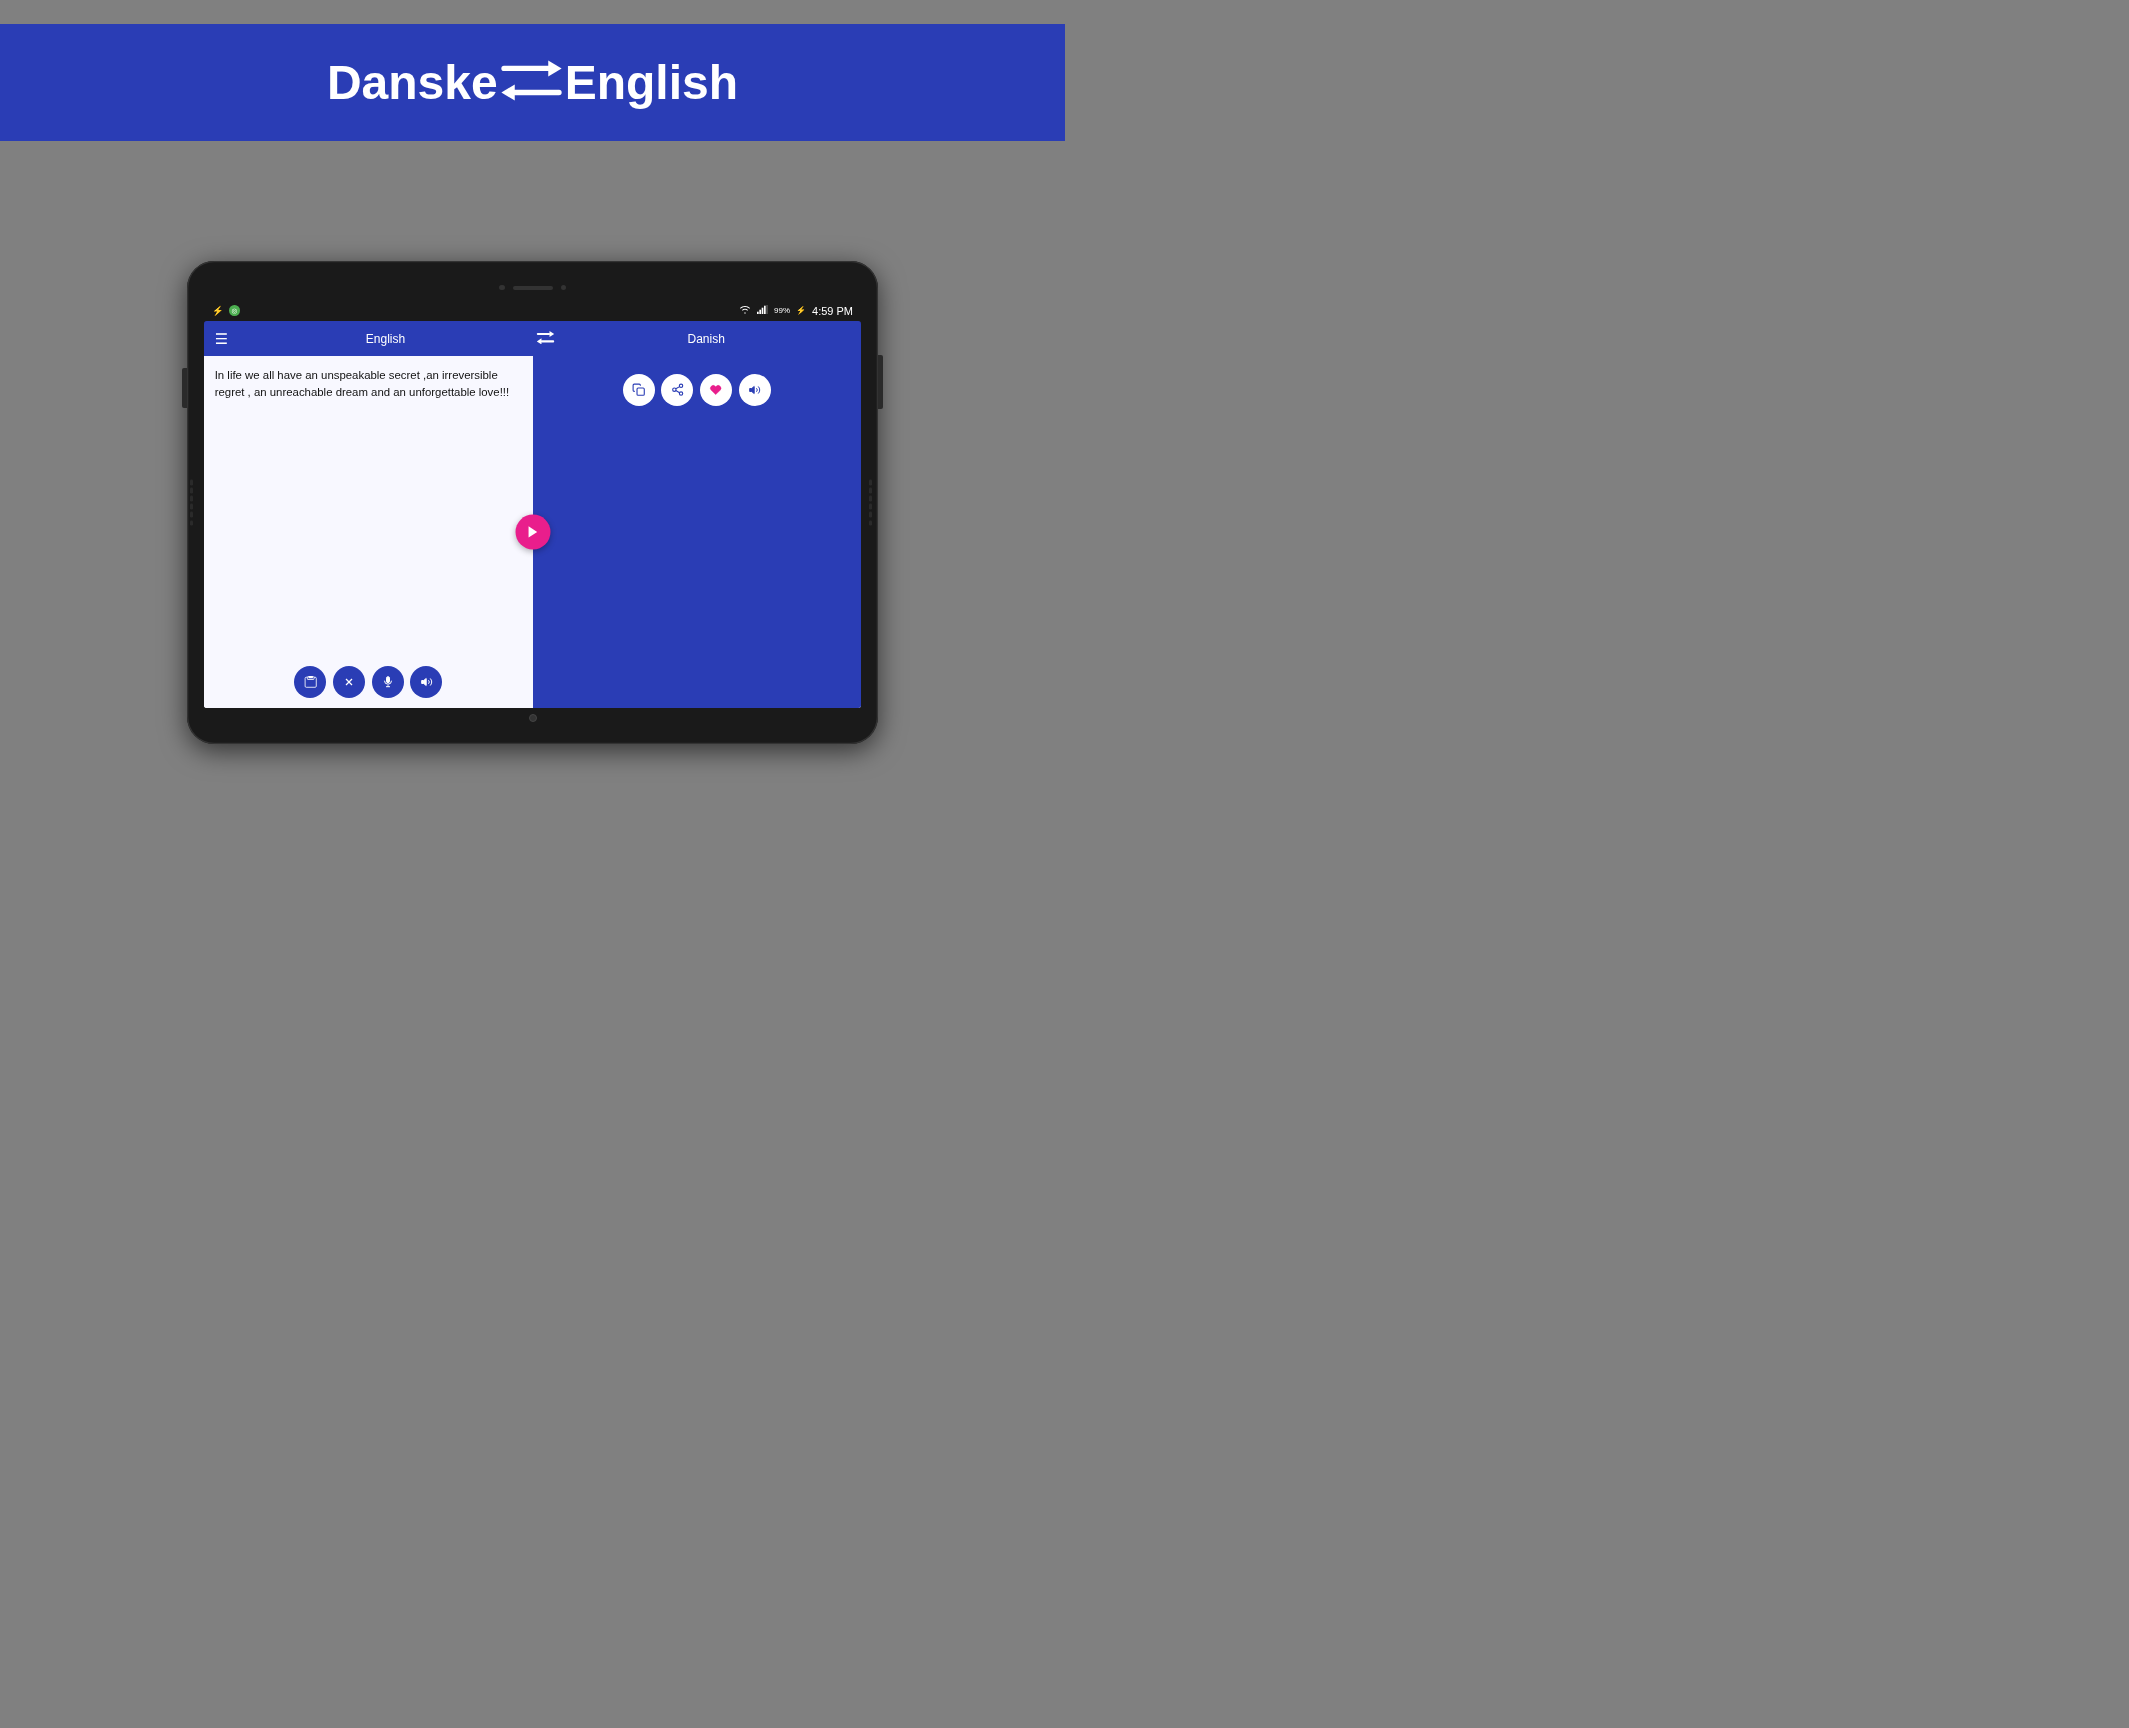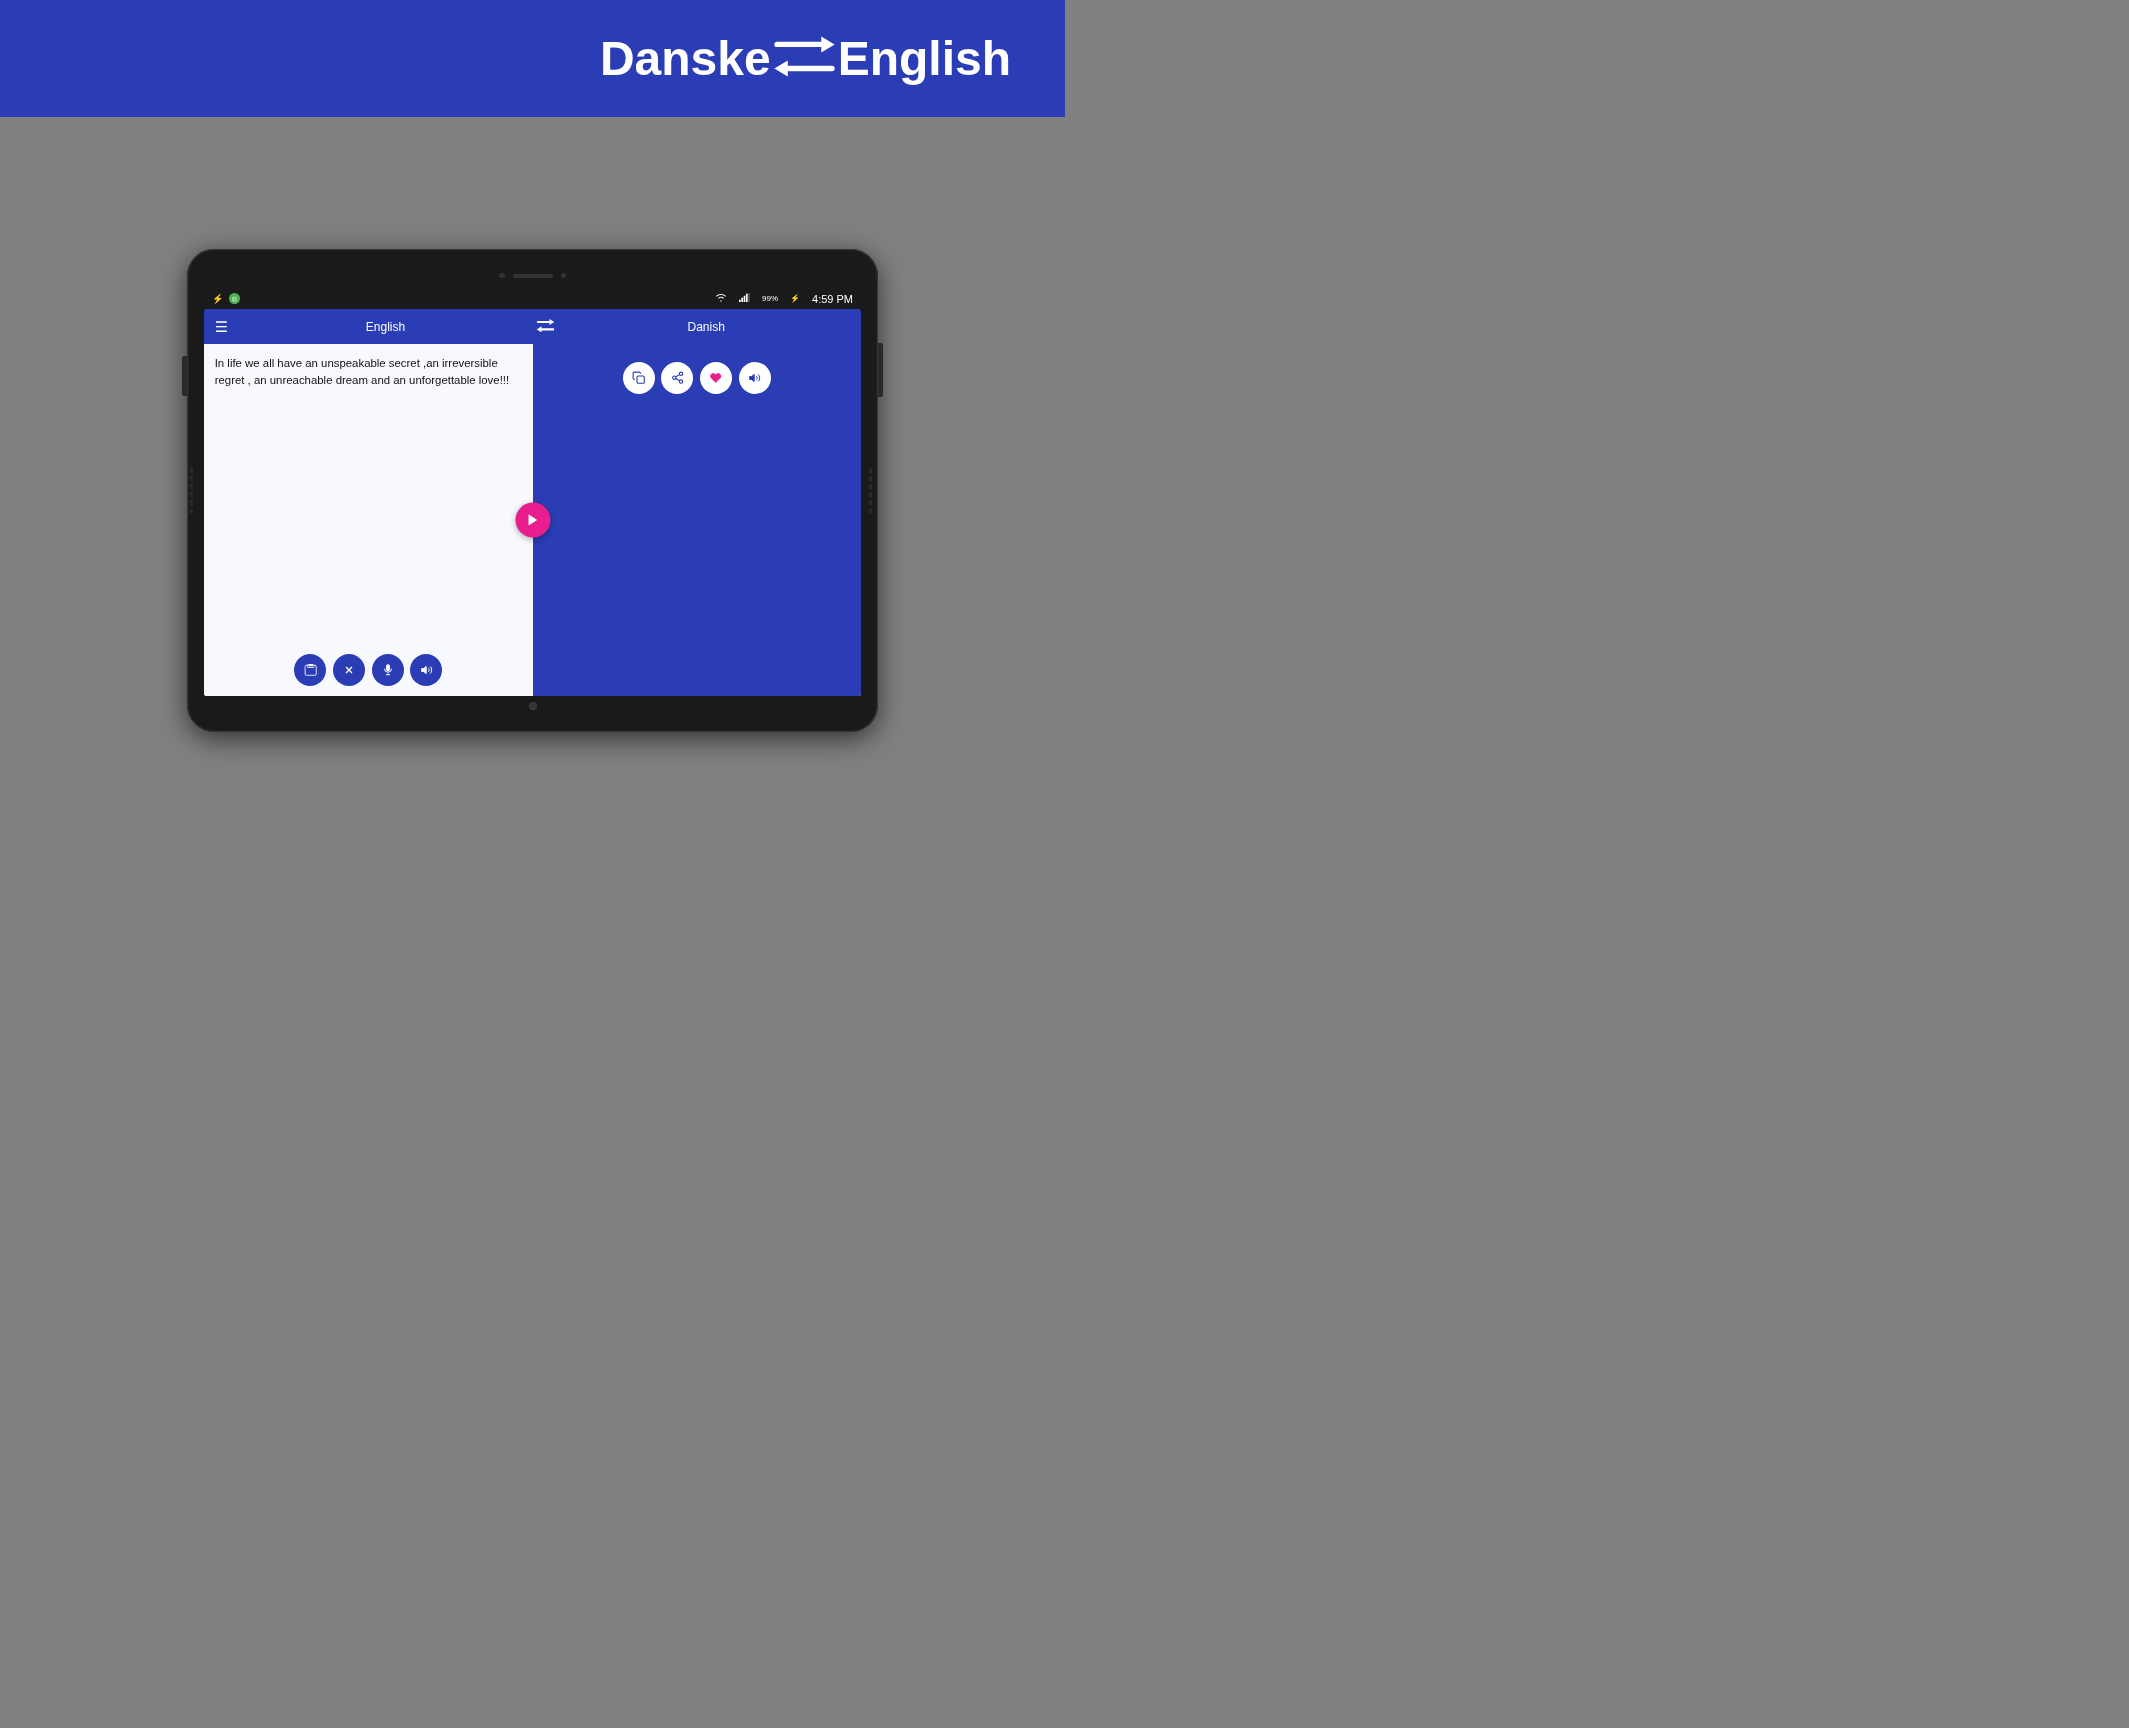--- a/index.html
+++ b/index.html
@@ -14,23 +14,24 @@
       font-family: Arial, sans-serif;
       overflow: hidden;
     }
 
     
     .top-header {
       width: 100%;
       background-color: #2a3db5;
       display: flex;
       align-items: center;
-      justify-content: flex-end;
+      justify-content: center;
       padding: 6px 54px;
       min-height: 117px;
+      margin-top: 24px;
     }
 
     .header-lang {
       color: white;
       font-size: 48px;
       font-weight: bold;
       font-family: Arial, sans-serif;
     }
 
     .header-swap-icon {
@@ -124,21 +125,21 @@
       align-items: center;
     }
 
     .status-icon {
       color: white;
       font-size: 9.4px;
     }
 
     .status-right {
       display: flex;
-      gap: 12px;
+      gap: 6px;
       align-items: center;
       color: white;
       font-size: 8.7px;
     }
 
     
     .app-screen {
       flex: 1;
       display: flex;
       flex-direction: column;

